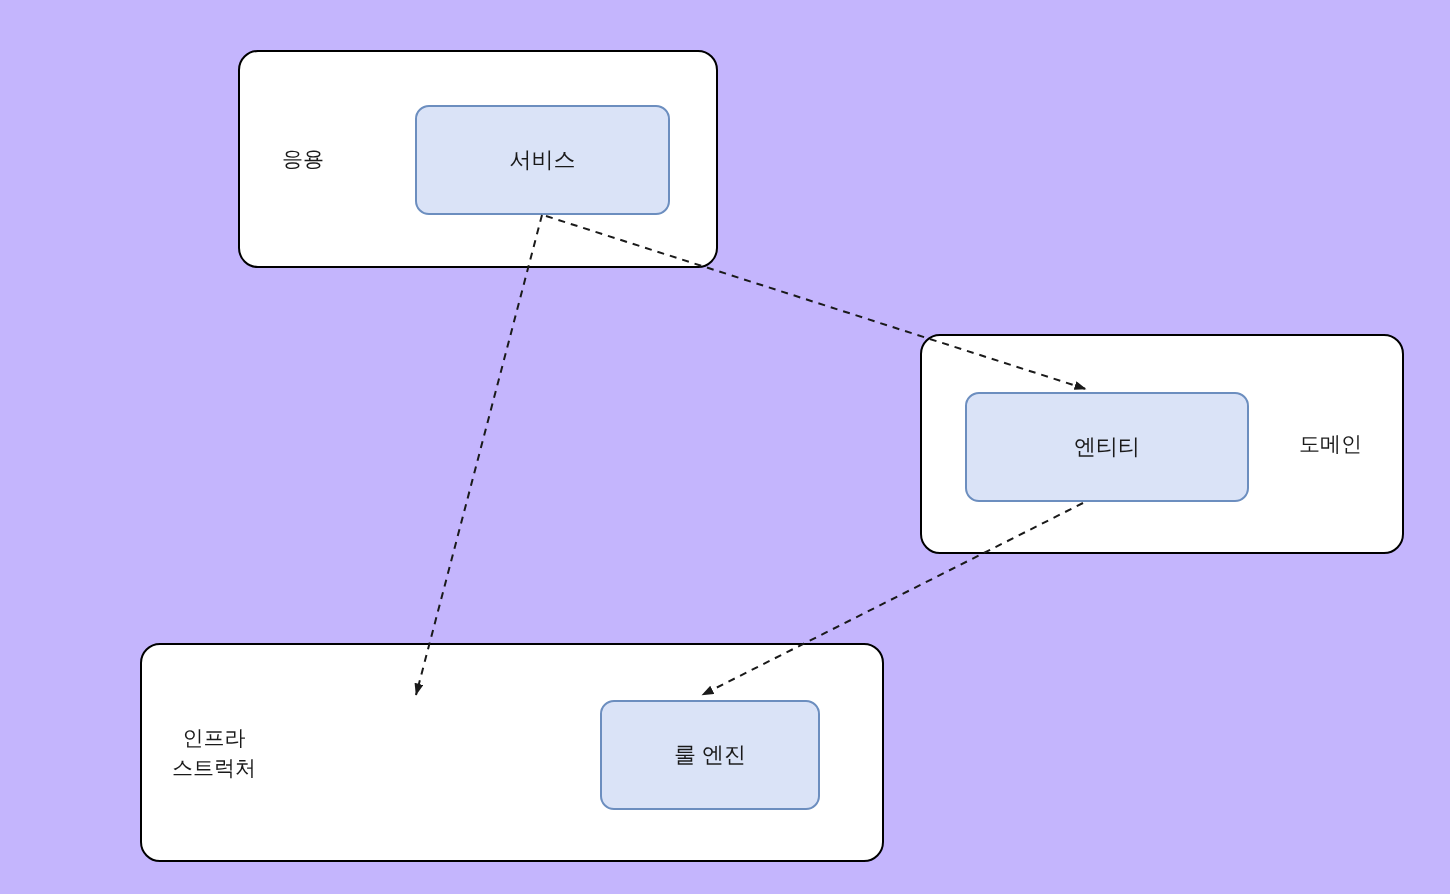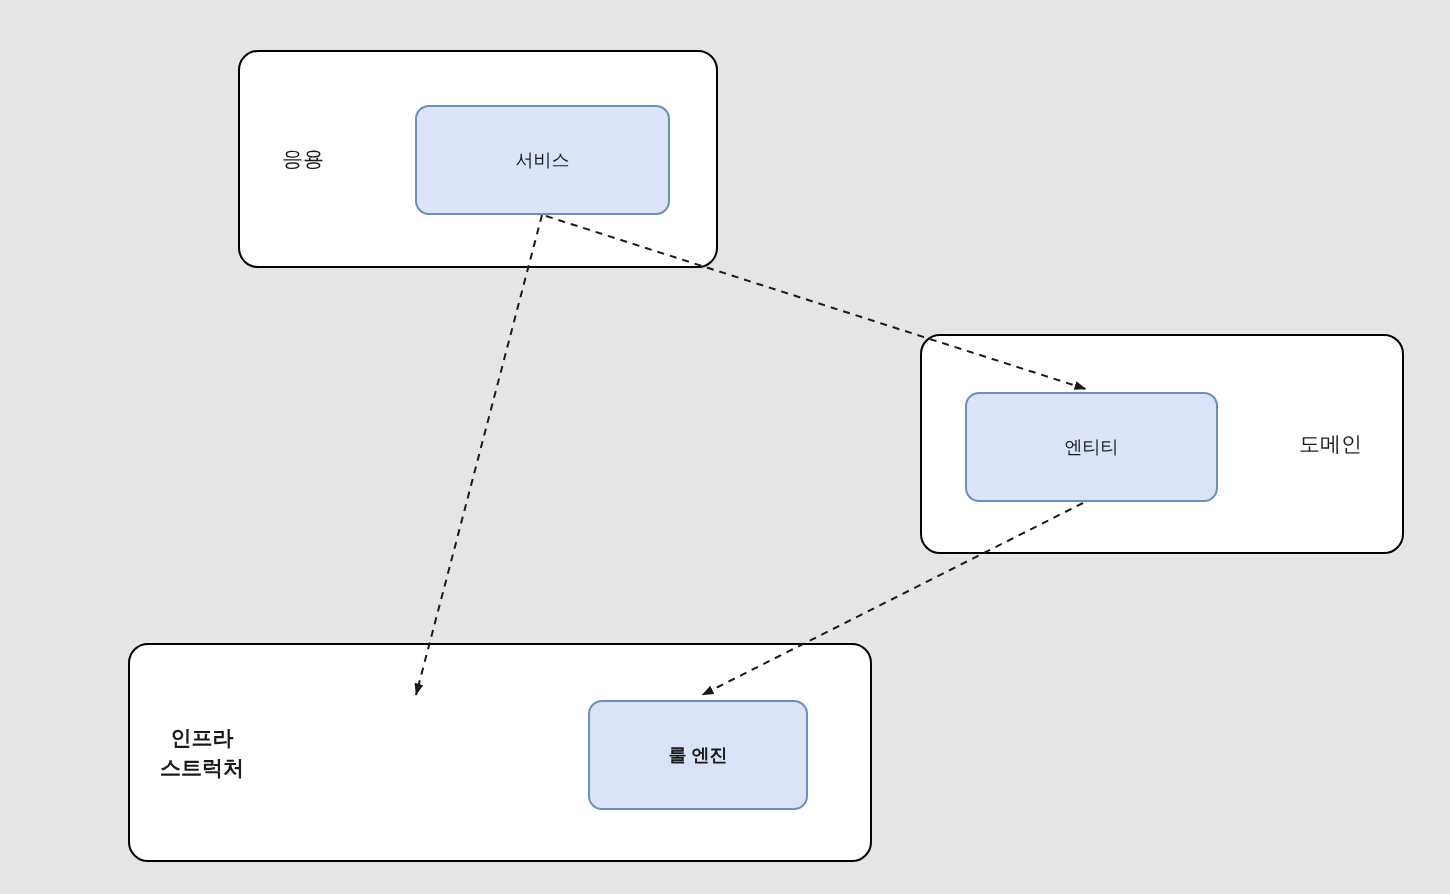--- a/index.html
+++ b/index.html
@@ -5,21 +5,21 @@
   * { margin: 0; padding: 0; box-sizing: border-box; }
   html, body {
     width: 1450px; height: 894px;
     background: #ffffff;
     font-family: "Liberation Sans", "DejaVu Sans", sans-serif;
     overflow: hidden;
   }
   .canvas {
     position: relative;
     width: 1450px; height: 894px;
-    background: #e5e5e5;
+    background: #c4b5fd;
   }
   .container-box {
     position: absolute;
     background: #ffffff;
     border: 2px solid #000000;
     border-radius: 20px;
   }
   .container-label {
     position: absolute;
     top: 0; height: 100%;
@@ -34,21 +34,21 @@
     text-align: center;
   }
   .node {
     position: absolute;
     background: #dae3f7;
     border: 2px solid #6c8ebf;
     border-radius: 14px;
     display: flex;
     justify-content: center;
     align-items: center;
-    font-size: 18px;
+    font-size: 22px;
     color: #1a1a1a;
     white-space: nowrap;
   }
   svg.edges {
     position: absolute;
     left: 0; top: 0;
     width: 1450px; height: 894px;
     pointer-events: none;
   }
   .edge-line {
@@ -66,29 +66,29 @@
   <div class="container-box" style="left:238px; top:50px; width:480px; height:218px;">
     <div class="container-label" style="left:42px;">
       <span>응용</span>
     </div>
     <div class="node" style="left:175px; top:53px; width:255px; height:110px;">
       <span>서비스</span>
     </div>
   </div>
 
   <div class="container-box" style="left:920px; top:334px; width:484px; height:220px;">
-    <div class="node" style="left:43px; top:56px; width:253px; height:110px;">
+    <div class="node" style="left:43px; top:56px; width:284px; height:110px;">
       <span>엔티티</span>
     </div>
     <div class="container-label" style="right:40px;">
       <span>도메인</span>
     </div>
   </div>
 
-  <div class="container-box" style="left:128px; top:643px; width:744px; height:219px;font-weight:bold;">
+  <div class="container-box" style="left:140px; top:643px; width:744px; height:219px;">
     <div class="container-label" style="left:30px;">
       <span>인프라</span>
       <span>스트럭처</span>
     </div>
     <div class="node" style="left:458px; top:55px; width:220px; height:110px;">
       <span>룰 엔진</span>
     </div>
   </div>
 
   <svg class="edges" viewBox="0 0 1450 894">

